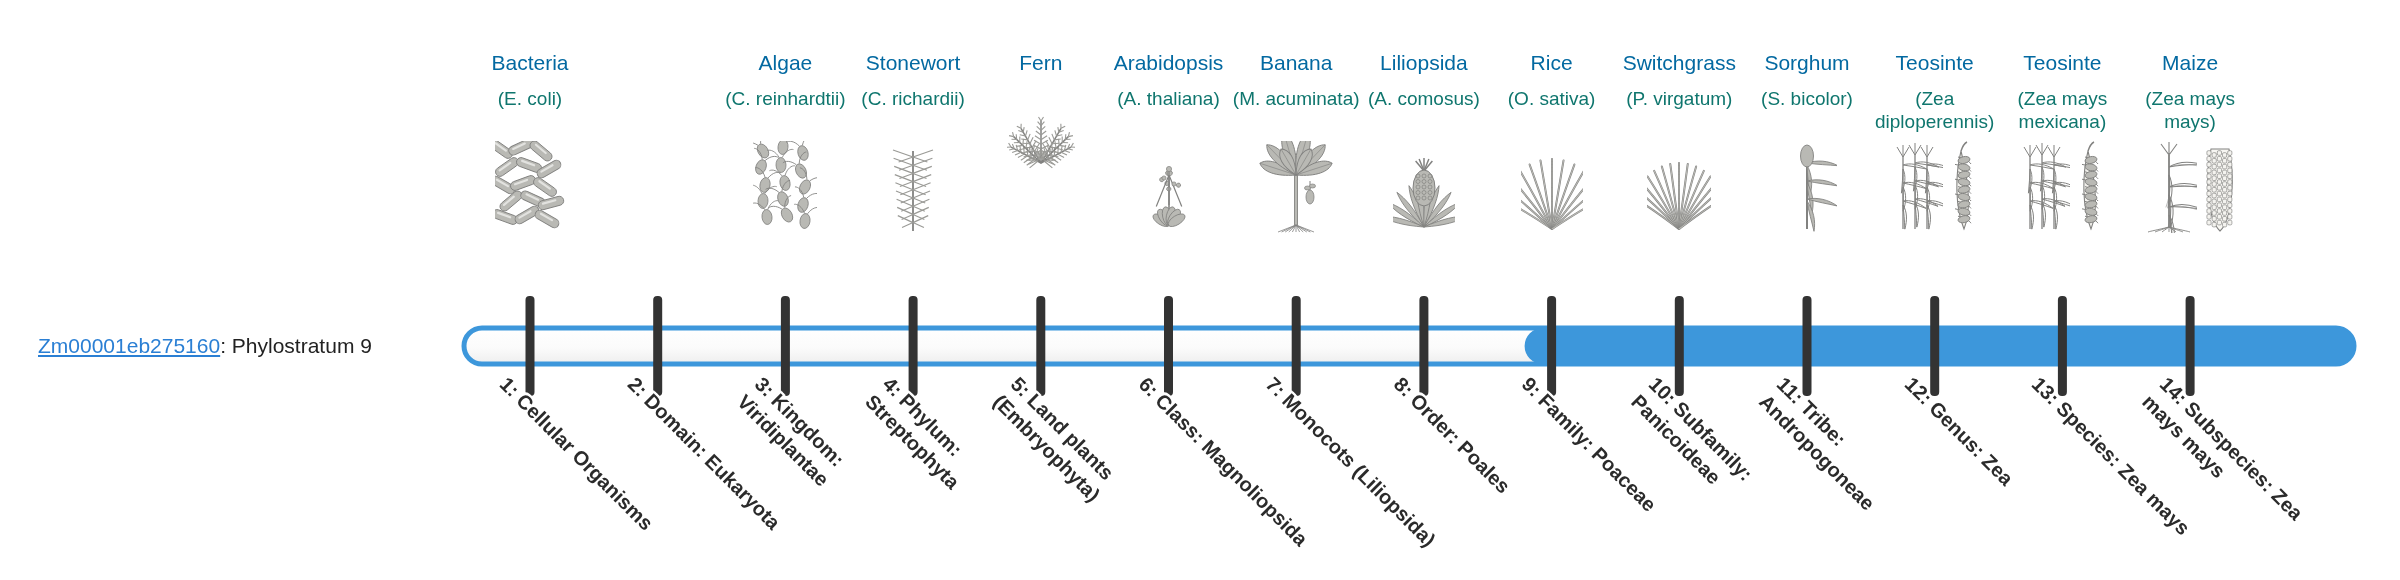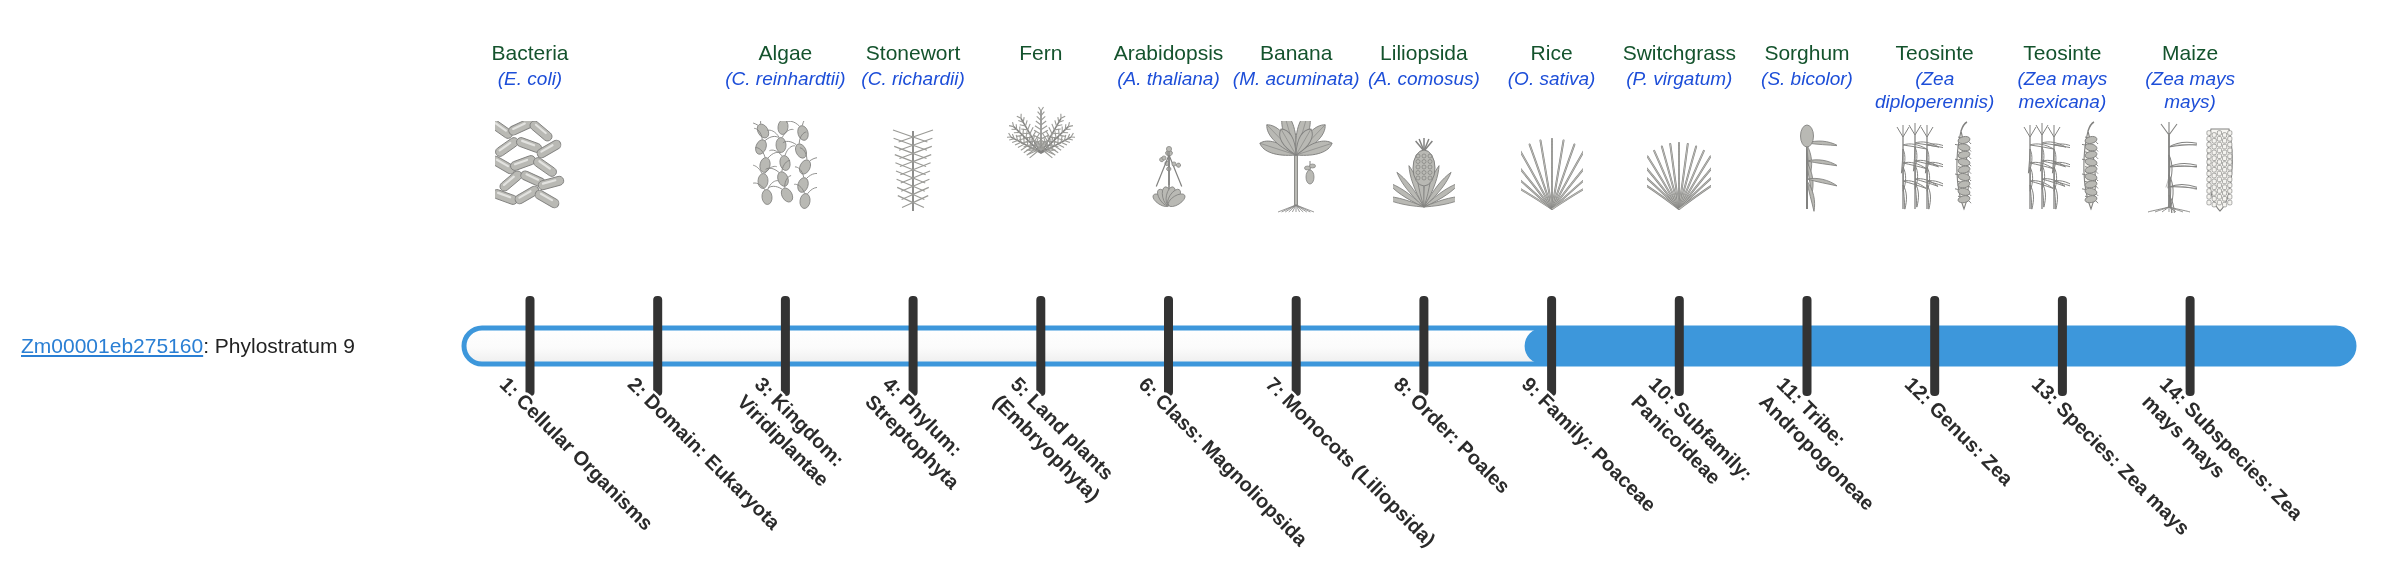--- a/index.html
+++ b/index.html
@@ -18,21 +18,21 @@
 
   #figure {
     position: relative;
     width: 2400px;
     height: 580px;
   }
 
   
   .gene-label {
     position: absolute;
-    left: 21px;
+    left: 38px;
     top: 334px;
     font-size: 21px;
     line-height: 24px;
     white-space: nowrap;
     color: #222222;
     text-align: center;
   }
   .gene-label .gene-id {
     color: #2a7fd4;
     text-decoration: underline;
@@ -49,30 +49,29 @@
   }
   .col {
     position: absolute;
     top: 0;
     width: 136px;
     text-align: center;
   }
   .common-name {
     font-size: 21px;
     line-height: 25px;
-    color: #14532d;
-    margin-top: 40px;
+    color: #0369a1;
+    margin-top: 50px;
     white-space: nowrap;
   }
   .sci-name {
     font-size: 19px;
     line-height: 23px;
-    font-style: italic;
-    color: #1d4ed8;
-    margin-top: 2px;
+    color: #0f766e;
+    margin-top: 12px;
     min-height: 46px;
   }
   .organism-art {
     height: 96px;
     margin-top: 4px;
     display: flex;
     align-items: flex-end;
     justify-content: center;
     gap: 4px;
   }

